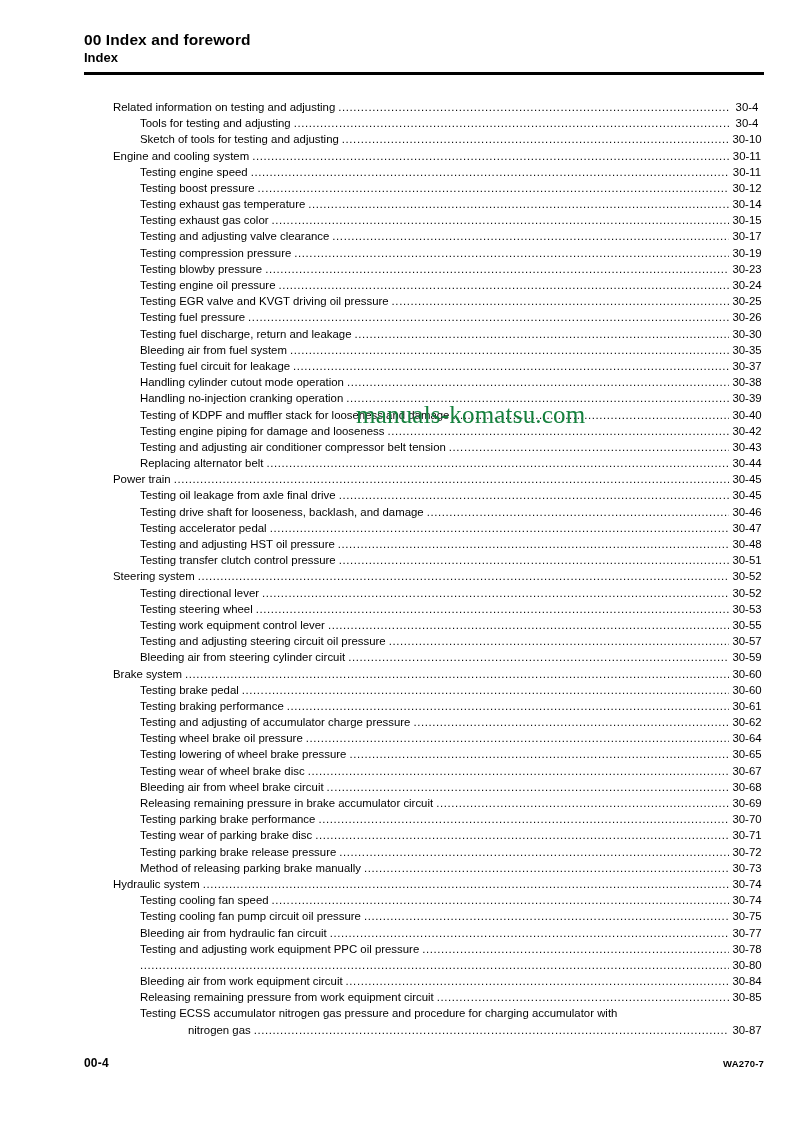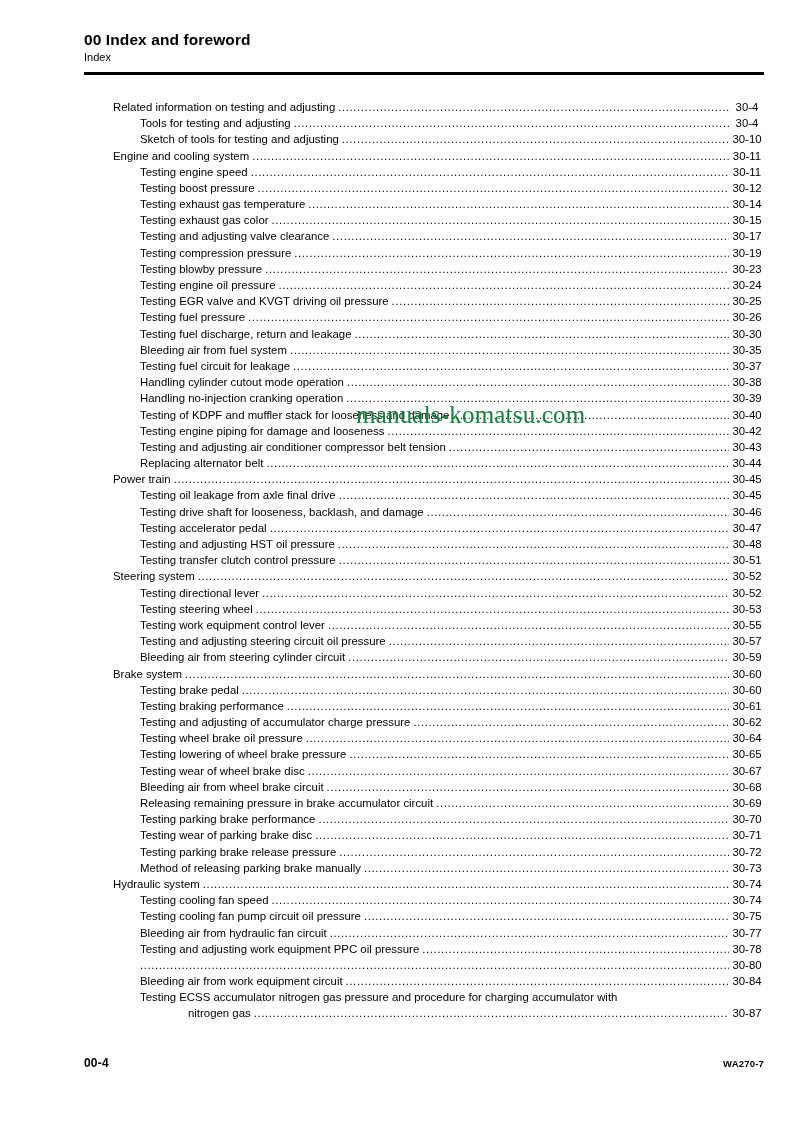--- a/index.html
+++ b/index.html
@@ -34,22 +34,22 @@
   }
   .header-title {
     font-size: 15.5px;
     font-weight: bold;
     letter-spacing: 0.1px;
     line-height: 19px;
     margin: 0;
     white-space: nowrap;
   }
   .header-subtitle {
-    font-size: 11px;
-    font-weight: normal;
+    font-size: 13px;
+    font-weight: bold;
     line-height: 13px;
     margin: 2px 0 0 0;
     white-space: nowrap;
   }
   .header-rule {
     position: absolute;
     left: 60px;
     top: 72px;
     width: 680px;
     height: 3px;
@@ -428,20 +428,25 @@
       </div>
       <div class="toc-entry level-2">
         <span class="toc-dots"></span>
         <span class="toc-page">30-80</span>
       </div>
       <div class="toc-entry level-2">
         <span class="toc-label">Bleeding air from work equipment circuit</span>
         <span class="toc-dots"></span>
         <span class="toc-page">30-84</span>
       </div>
+      <div class="toc-entry level-2">
+        <span class="toc-label">Releasing remaining pressure from work equipment circuit</span>
+        <span class="toc-dots"></span>
+        <span class="toc-page">30-85</span>
+      </div>
       <div class="toc-entry level-2 nodots">
         <span class="toc-label">Testing ECSS accumulator nitrogen gas pressure and procedure for charging accumulator with</span>
         <span class="toc-dots"></span>
         <span class="toc-page empty"></span>
       </div>
       <div class="toc-entry cont">
         <span class="toc-label">nitrogen gas</span>
         <span class="toc-dots"></span>
         <span class="toc-page">30-87</span>
       </div>

